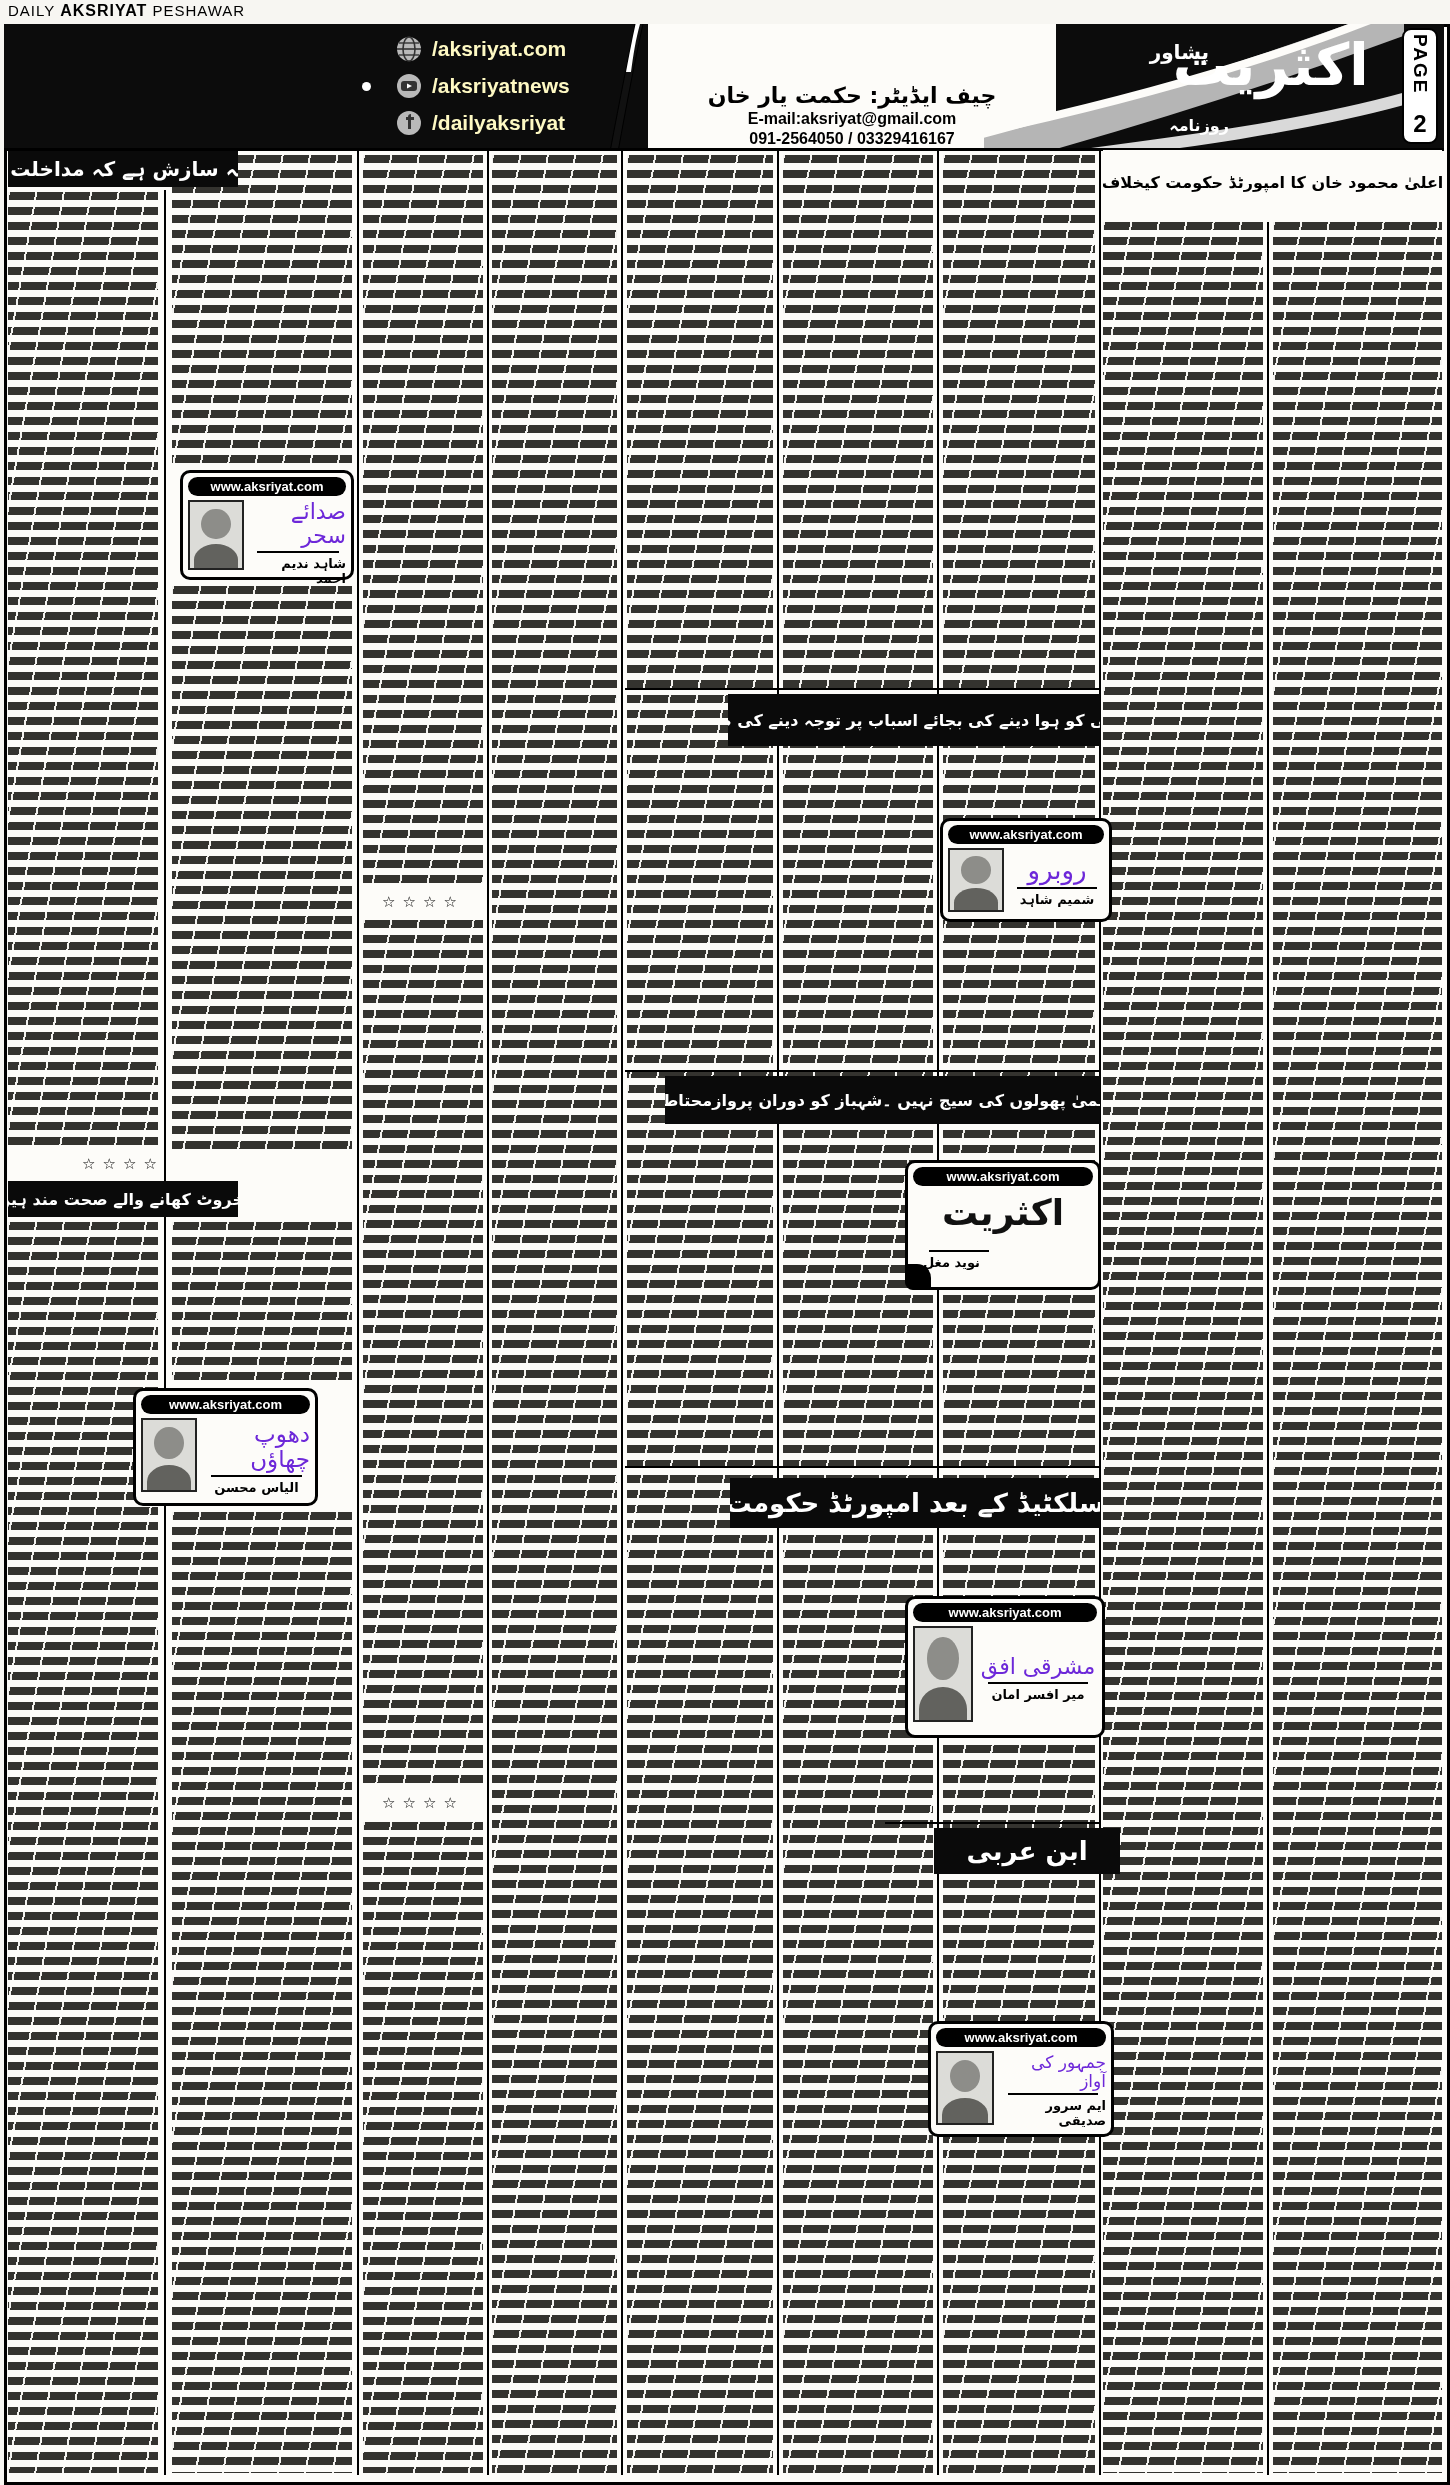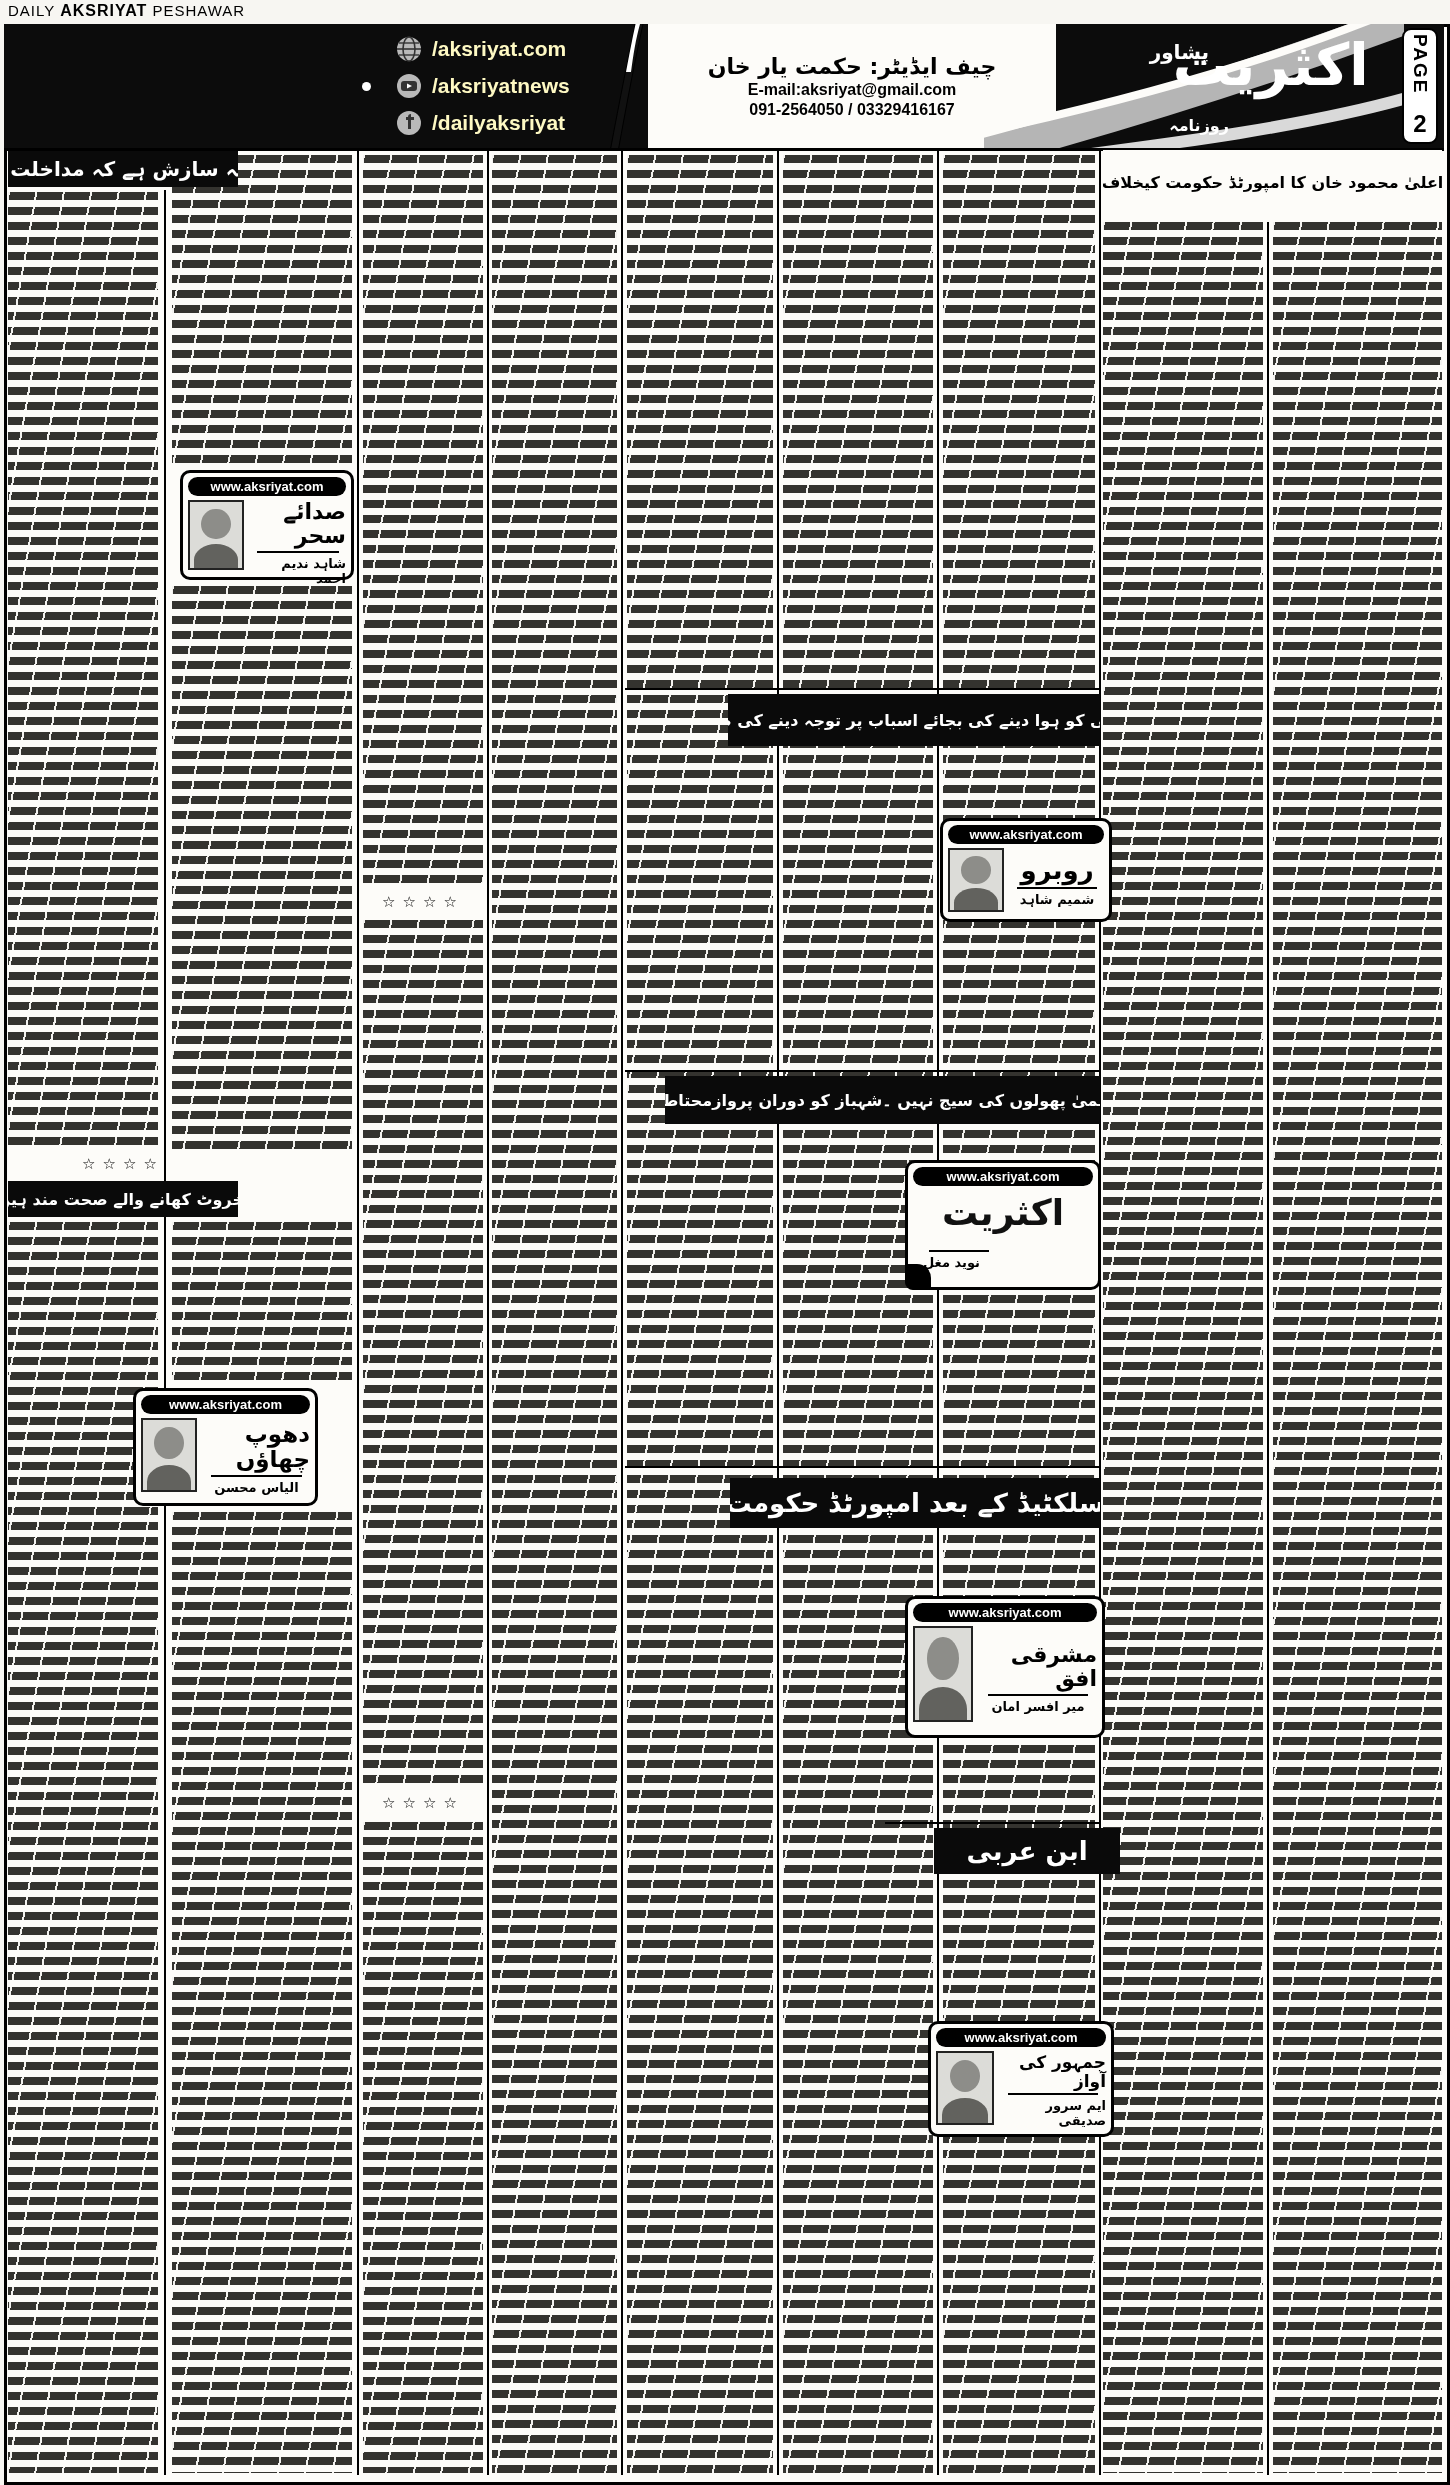--- a/index.html
+++ b/index.html
@@ -18,21 +18,21 @@
   .header{position:absolute;left:4px;top:24px;width:1440px;height:124px;background:#0c0c0c;overflow:hidden;border-bottom:3px solid #000;}
   .imprint{position:absolute;left:42px;top:10px;width:300px;height:102px;background:#c8c8c8;border-radius:6px;
            display:flex;flex-direction:column;justify-content:center;text-align:center;
            font-size:13px;font-weight:bold;line-height:1.6;color:#111;}
   .social{position:absolute;left:392px;top:6px;width:250px;}
   .social-row{display:flex;align-items:center;height:37px;color:#fef9c3;font-weight:bold;font-size:21px;}
   .social-row .sicon{width:26px;height:26px;margin-right:10px;flex:0 0 auto;}
   .dot{position:absolute;left:358px;top:58px;width:9px;height:9px;border-radius:50%;background:#fff;}
   .pen{position:absolute;left:598px;top:-4px;width:44px;height:132px;}
   .center-panel{position:absolute;left:644px;top:0;width:408px;height:124px;background:#fdfcf9;
-                display:flex;flex-direction:column;align-items:center;justify-content:center;gap:2px;}
+                display:flex;flex-direction:column;align-items:center;justify-content:flex-end;gap:2px;}
   .chief{font-size:22px;font-weight:bold;color:#000;}
   .note{font-size:15px;font-weight:bold;color:#000;}
   .contact{font-size:16px;font-weight:bold;color:#000;font-family:"Liberation Sans",sans-serif;}
   .swoosh{position:absolute;left:980px;top:0;width:420px;height:124px;}
   .logo-area{position:absolute;left:1120px;top:4px;width:275px;height:118px;color:#fff;text-align:center;}
   .logo-city{position:absolute;right:190px;top:12px;font-size:20px;font-weight:bold;}
   .logo-title{position:absolute;right:30px;top:8px;font-size:58px;font-weight:bold;line-height:1;}
   .logo-daily{position:absolute;right:170px;top:88px;font-size:16px;font-weight:bold;}
   .page-badge{position:absolute;left:1398px;top:4px;width:36px;height:116px;background:#fff;border:2px solid #000;
               border-radius:9px;display:flex;flex-direction:column;align-items:center;justify-content:space-between;
@@ -57,21 +57,21 @@
   
   .abox{position:absolute;z-index:3;background:#fdfcf9;border:3px solid #000;border-radius:10px;
         box-sizing:border-box;padding:4px 5px;display:flex;flex-direction:column;}
   .abox .site{background:#000;color:#fff;border-radius:12px;text-align:center;font-weight:bold;
               font-family:"Liberation Sans",sans-serif;font-size:13px;line-height:19px;height:19px;}
   .abox .row{display:flex;flex:1;margin-top:4px;gap:6px;}
   .photo{border:2px solid #222;background:#dcdcd8;position:relative;overflow:hidden;flex:0 0 auto;}
   .photo::before{content:"";position:absolute;left:22%;top:10%;width:56%;height:46%;background:#8d8d89;border-radius:50%;}
   .photo::after{content:"";position:absolute;left:8%;bottom:-12%;width:84%;height:48%;background:#62625e;border-radius:50% 50% 0 0;}
   .abox .info{flex:1;display:flex;flex-direction:column;align-items:center;justify-content:center;}
-  .abox .title{font-weight:bold;color:#000000;line-height:1.1;}
+  .abox .title{font-weight:normal;color:#6d28d9;line-height:1.1;}
   .abox .aline{width:85%;height:2px;background:#000;margin:3px 0;}
   .abox .author{font-weight:bold;font-size:13px;color:#000;}
   .logo-box-title{font-weight:bold;font-size:36px;text-align:center;margin-top:6px;}
   .notch{position:absolute;left:-3px;bottom:-3px;width:26px;height:26px;background:#000;border-radius:0 14px 0 8px;}
 
   .stars{position:absolute;z-index:2;text-align:center;font-size:15px;letter-spacing:7px;color:#000;}
 </style>
 </head>
 <body>
 

